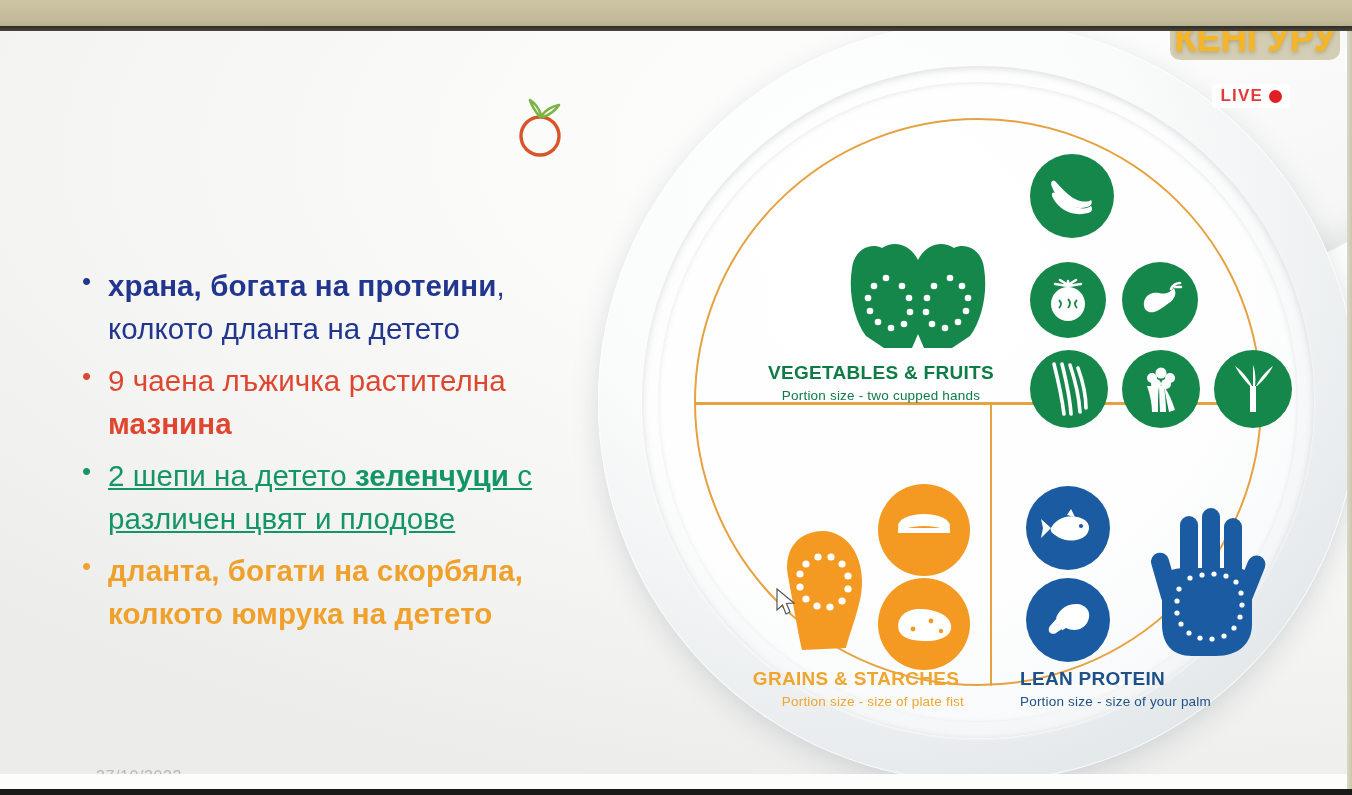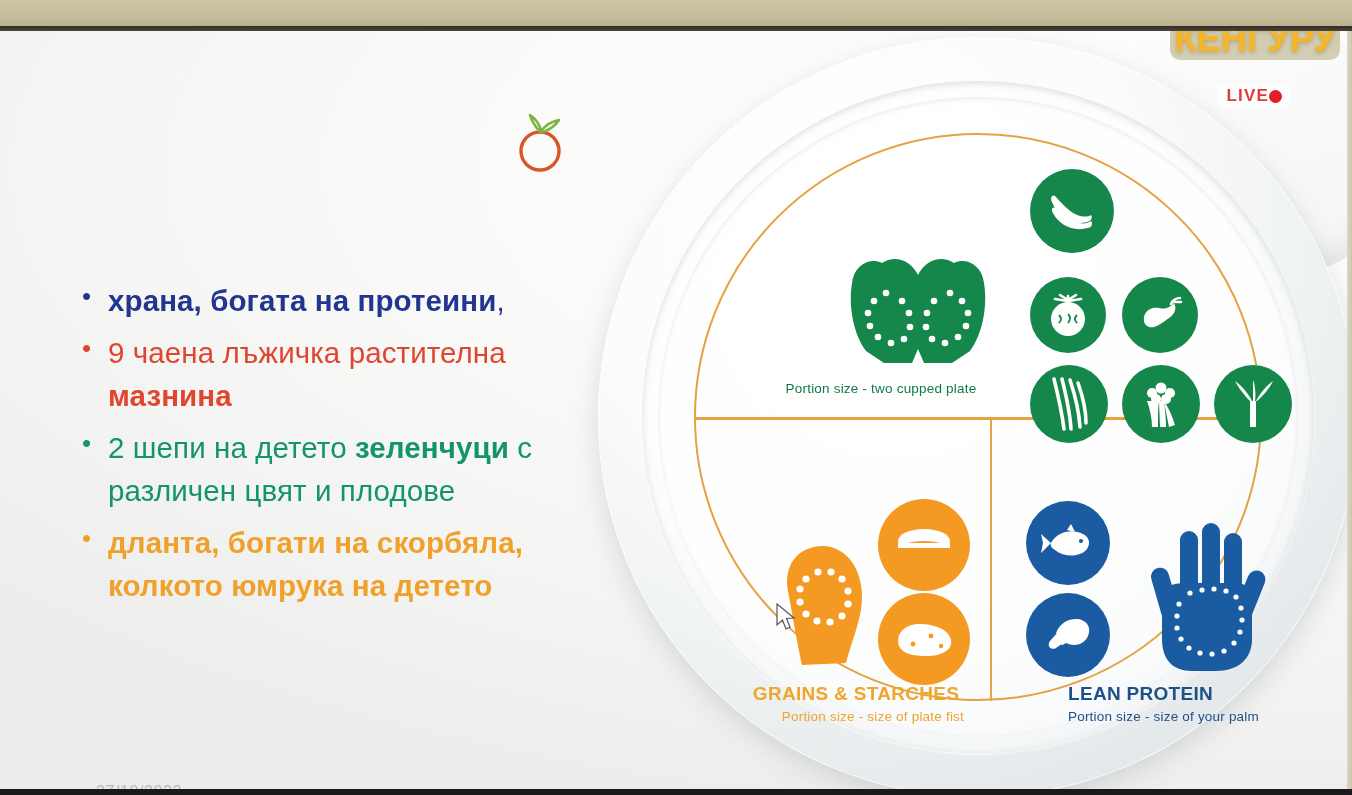--- a/index.html
+++ b/index.html
@@ -15,21 +15,21 @@
               z-index:60; }
   .band-top-line { position:absolute; left:0; top:26px; width:1352px; height:5px;
               background:linear-gradient(180deg,#2e2c26,#4a463c); z-index:60; }
   .band-bot { position:absolute; left:0; bottom:0; width:1352px; height:6px;
               background:#1a1a18; z-index:60; }
   .edge-r { position:absolute; right:0; top:0; width:5px; height:795px;
             background:linear-gradient(90deg,rgba(150,145,120,.35),#cdc6a6);
             z-index:59; }
 
   
-  .slide { position:absolute; left:0; top:31px; width:1347px; height:758px;
+  .slide { position:absolute; left:0; top:16px; width:1347px; height:758px;
            background:
              radial-gradient(120% 90% at 88% 18%, #ffffff 0%, #fbfbfa 40%, #f4f4f2 72%, #ececeb 100%),
              linear-gradient(135deg,#fefefe,#f6f6f5);
            overflow:hidden; }
 
   
   .ghost-bowl { position:absolute; right:-60px; top:-40px; width:430px; height:300px;
                 border-radius:50% 50% 46% 46%/60% 60% 40% 40%;
                 background:linear-gradient(160deg,#ffffff,#f3f4f3);
                 box-shadow:inset 0 -14px 24px rgba(180,185,180,.22); }
@@ -38,21 +38,21 @@
                 border-radius:0 0 60% 60%; }
 
   
   .bullets { position:absolute; left:78px; top:248px; width:560px; z-index:20; }
   .bullet { position:relative; padding-left:30px; margin-bottom:9px;
             font-size:29.5px; line-height:1.46; letter-spacing:.1px; }
   .bullet::before { content:"•"; position:absolute; left:4px; top:-2px;
             font-size:26px; line-height:1.5; }
   .b-navy   { color:#22368f; } .b-navy::before   { color:#22368f; }
   .b-red    { color:#e0462f; } .b-red::before    { color:#e0462f; }
-  .b-green  { color:#139469; } .b-green::before  { color:#139469; }
+  .b-green  { color:#139469;text-decoration:underline; } .b-green::before  { color:#139469; }
   .b-orange { color:#f0a12c; } .b-orange::before { color:#f0a12c; }
   .bullet b { font-weight:bold; }
   .bullet .reg { font-weight:normal; }
 
   .datestamp { position:absolute; left:96px; top:752px; font-size:16px;
                color:#b9b9b9; letter-spacing:.6px; z-index:25; }
 
   
   .fruit { position:absolute; left:508px; top:78px; width:64px; height:64px; z-index:22; }
 
@@ -84,21 +84,21 @@
   .arc-title { position:absolute; left:78px; top:-4px; width:600px; height:180px; z-index:18; }
 
   
   .lbl { position:absolute; z-index:16; }
   .lbl .hdr { font-weight:bold; font-size:19px; letter-spacing:.3px; }
   .lbl .sub { font-size:13.5px; letter-spacing:.2px; margin-top:3px; line-height:1.28; }
 
   .lbl-veg { left:168px; top:340px; width:230px; text-align:center; color:#0f7b46; }
   .lbl-grain { left:150px; top:646px; width:216px; text-align:right; color:#efa52e; }
   .lbl-grain .hdr { text-align:center; }
-  .lbl-prot { left:422px; top:646px; width:220px; text-align:left; color:#1e5089;margin-left:48px; }
+  .lbl-prot { left:422px; top:646px; width:220px; text-align:left; color:#1e5089; }
 
   
   .ic { position:absolute; border-radius:50%; display:flex;
         align-items:center; justify-content:center; z-index:15; }
   .ic.green { background:#16874a; }
   .ic.orange { background:#f49a22; }
   .ic.blue { background:#1a5ba2; }
   .ic svg { display:block; }
 
   
@@ -112,21 +112,21 @@
               border-radius:10px; z-index:58;
               background:linear-gradient(180deg,rgba(205,198,166,.95),rgba(196,189,156,.72));
               overflow:hidden;margin-left:36px; }
   .logo-sup { position:absolute; left:0; top:4px; width:170px; text-align:center;
               font-size:9px; font-weight:bold; color:#f0c160; letter-spacing:1.6px;
               opacity:.85; }
   .logo-main { position:absolute; left:0; top:12px; width:170px; text-align:center;
               font-size:37px; font-weight:bold; color:#f6b526; letter-spacing:-.5px;
               text-shadow:0 2px 4px rgba(120,95,20,.35); line-height:1; }
   .live { position:absolute; right:62px; top:84px; z-index:58;
-          display:flex; align-items:center; 
+          display:flex; align-items:center; gap:6px;
           background:rgba(255,255,255,.78); padding:2px 8px; border-radius:4px; }
   .live-txt { color:#e03a3a; font-weight:bold; font-size:17px; letter-spacing:1.2px; }
   .live-dot { width:13px; height:13px; border-radius:50%; background:#e31e24; }
 
   
   .red-art { position:absolute; left:584px; top:756px; z-index:30;
              font-size:40px; font-weight:bold; color:#e8341c;
              transform:rotate(-18deg); letter-spacing:-2px; overflow:hidden;
              height:38px; }
 </style>
@@ -142,20 +142,21 @@
 
     <svg class="fruit" viewBox="0 0 64 64">
       <circle cx="32" cy="42" r="19" fill="none" stroke="#d8552a" stroke-width="3.4"></circle>
       <path d="M32 23 C27 17 23 10 22 6 C27 9 31 15 33 21 Z" fill="none" stroke="#7cb342" stroke-width="2.6" stroke-linejoin="round"></path>
       <path d="M33 22 C38 16 45 12 51 11 C47 17 41 21 35 23 Z" fill="none" stroke="#7cb342" stroke-width="2.6" stroke-linejoin="round"></path>
     </svg>
 
     <div class="bullets">
       <div class="bullet b-navy">
         <b>храна, богата на протеини</b><span class="reg">,</span><br>
+        <span class="reg">колкото дланта на детето</span>
       </div>
       <div class="bullet b-red">
         <span class="reg">9 чаена лъжичка растителна</span><br>
         <b>мазнина</b>
       </div>
       <div class="bullet b-green">
         <span class="reg">2 шепи на детето </span><b>зеленчуци</b><span class="reg"> с</span><br>
         <span class="reg">различен цвят и плодове</span>
       </div>
       <div class="bullet b-orange">
@@ -208,21 +209,22 @@
           <circle cx="114" cy="84" r="3.3"></circle>
             <circle cx="101" cy="90" r="3.3"></circle>
           <circle cx="88" cy="86" r="3.3"></circle>
             <circle cx="82" cy="74" r="3.3"></circle>
           <circle cx="83" cy="60" r="3.3"></circle>
             <circle cx="90" cy="48" r="3.3"></circle>
         </g>
       </svg>
 
       <div class="lbl lbl-veg">
-        <div class="sub">Portion size - two cupped plate</div>
+        <div class="hdr">VEGETABLES &amp; FRUITS</div>
+        <div class="sub">Portion size - two cupped hands</div>
       </div>
 
       <div class="ic green" style="left:432px; top:132px; width:84px; height:84px;">
         <svg width="58" height="58" viewBox="0 0 58 58">
           <path d="M9 20 C14 34 28 44 44 40 C48 39 50 36 48 33 C44 36 34 35 26 28 C18 21 14 16 12 14 C9 12 7 16 9 20 Z" fill="#fff"></path>
           <path d="M10 31 C16 43 30 50 45 46 C49 45 50 42 48 39 C43 43 33 42 25 36 C18 31 14 27 12 26 C9 24 8 28 10 31 Z" fill="#fff"></path>
         </svg>
       </div>
 
       <div class="ic green" style="left:432px; top:240px; width:76px; height:76px;">

